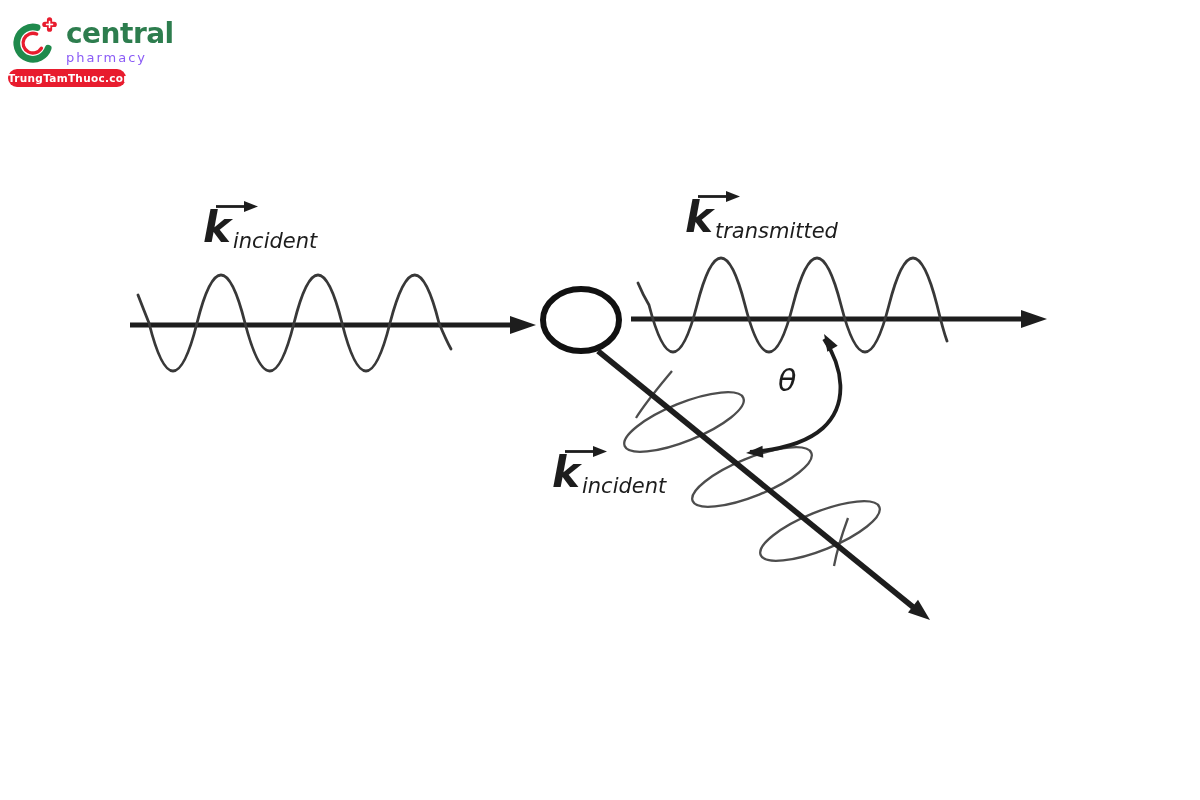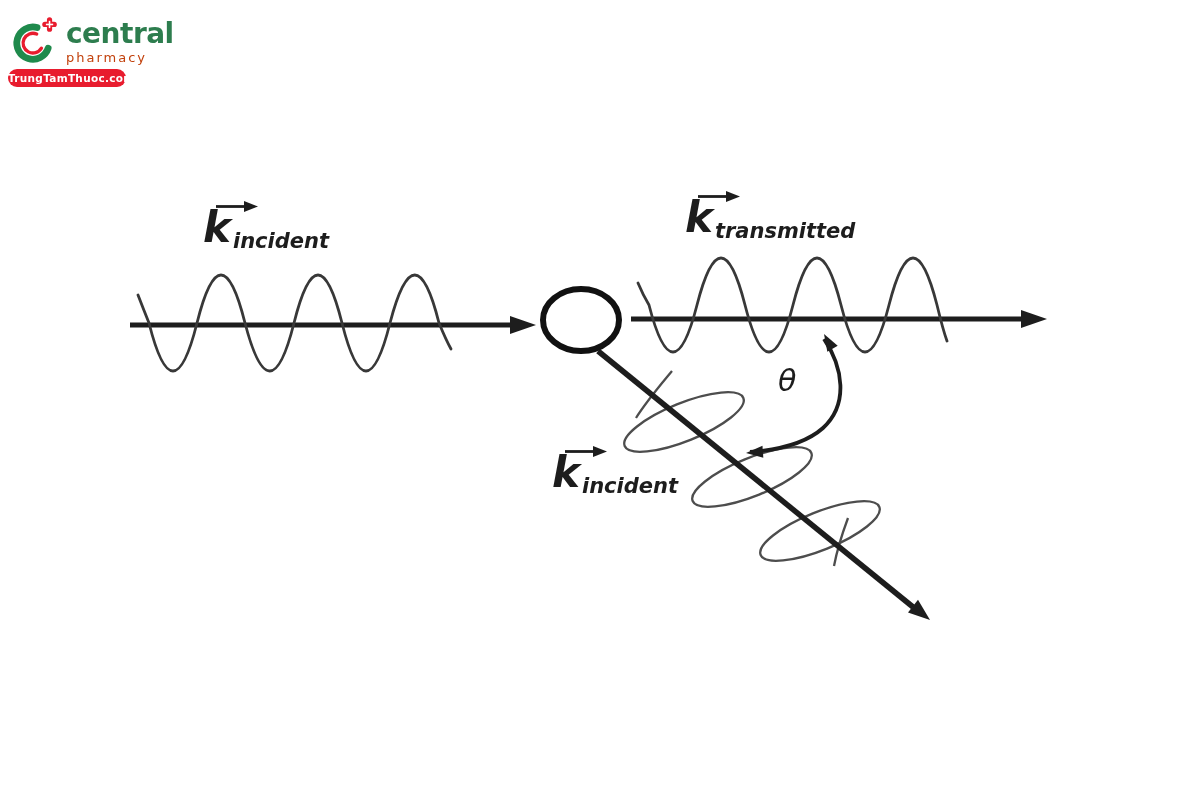--- a/index.html
+++ b/index.html
@@ -6,33 +6,33 @@
   .stage{
     position:relative;width:1200px;height:800px;background:#ffffff;overflow:hidden;
     font-family:"DejaVu Sans",sans-serif;
   }
   
   .logo{position:absolute;left:8px;top:12px;width:150px;}
   .logo-row{display:flex;align-items:flex-start;}
   .logo-icon{width:54px;height:54px;flex:0 0 auto;}
   .logo-text{margin-left:4px;margin-top:8px;}
   .logo-brand{color:#2d7d4e;font-size:28px;font-weight:700;line-height:1;letter-spacing:-0.5px;}
-  .logo-tagline{color:#c2410c;font-size:13px;font-weight:500;letter-spacing:2px;line-height:1;margin-top:3px;}
+  .logo-tagline{color:#8b5cf6;font-size:13px;font-weight:500;letter-spacing:2px;line-height:1;margin-top:3px;}
   .logo-badge{
     margin-top:3px;width:118px;height:18px;border-radius:9px;background:#e81c2e;
     color:#ffffff;font-size:10.5px;font-weight:700;text-align:center;line-height:18px;
     letter-spacing:0.3px;
   }
   
   .diagram-svg{position:absolute;left:0;top:0;}
   .kvec{position:absolute;color:#1d1d1d;}
   .kvec .varrow{display:block;margin-left:10px;margin-bottom:-6px;}
   .krow{display:flex;align-items:flex-start;}
   .kglyph{font-size:42px;font-style:italic;font-weight:600;line-height:1;}
-  .ksub{font-size:21px;font-style:italic;font-weight:700;line-height:1;transform:translateY(24px);margin-left:2px;white-space:nowrap;}
+  .ksub{font-size:21px;font-style:italic;font-weight:400;line-height:1;transform:translateY(24px);margin-left:2px;white-space:nowrap;}
   .theta{position:absolute;font-size:30px;font-style:italic;color:#1d1d1d;line-height:1;}
 </style>
 </head>
 <body>
 
 <div class="stage">
 
   <div class="logo">
     <div class="logo-row">
       <svg class="logo-icon" viewBox="0 0 52 52">

